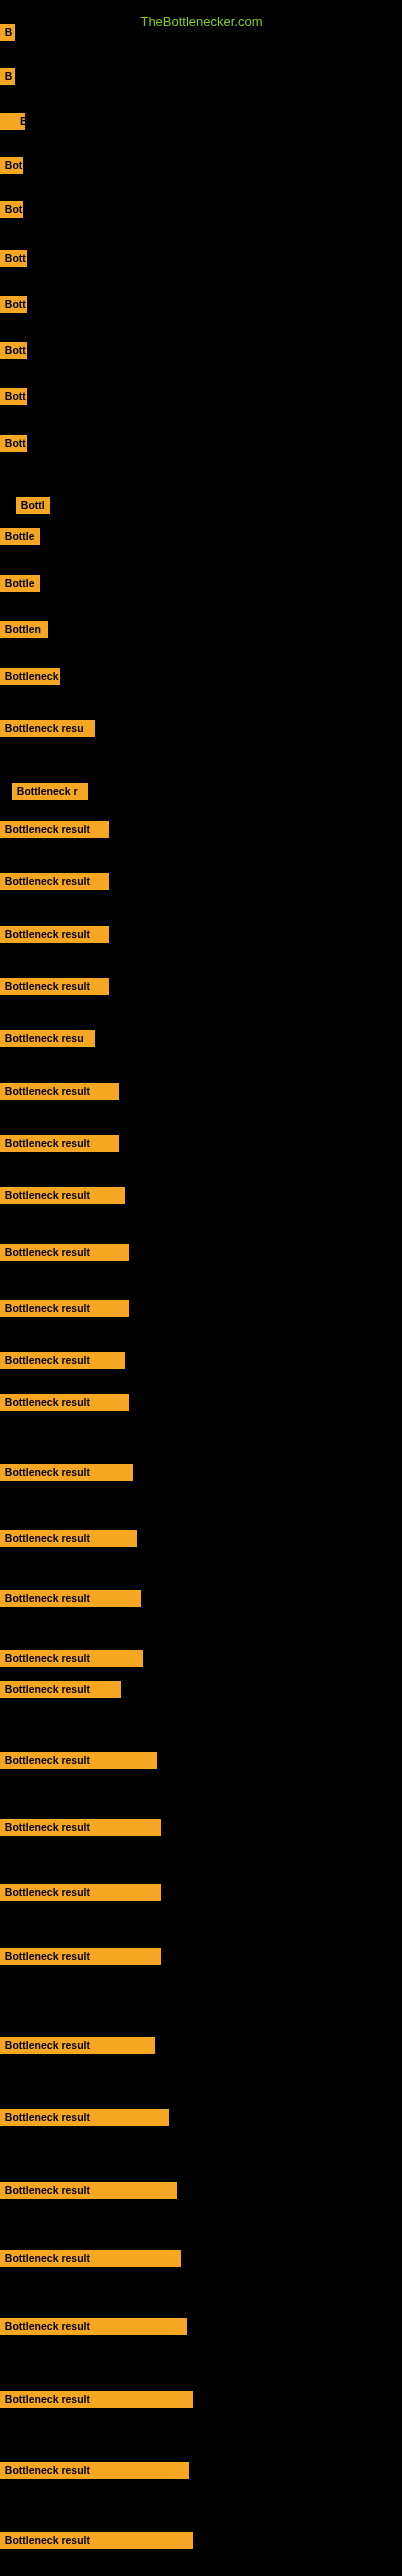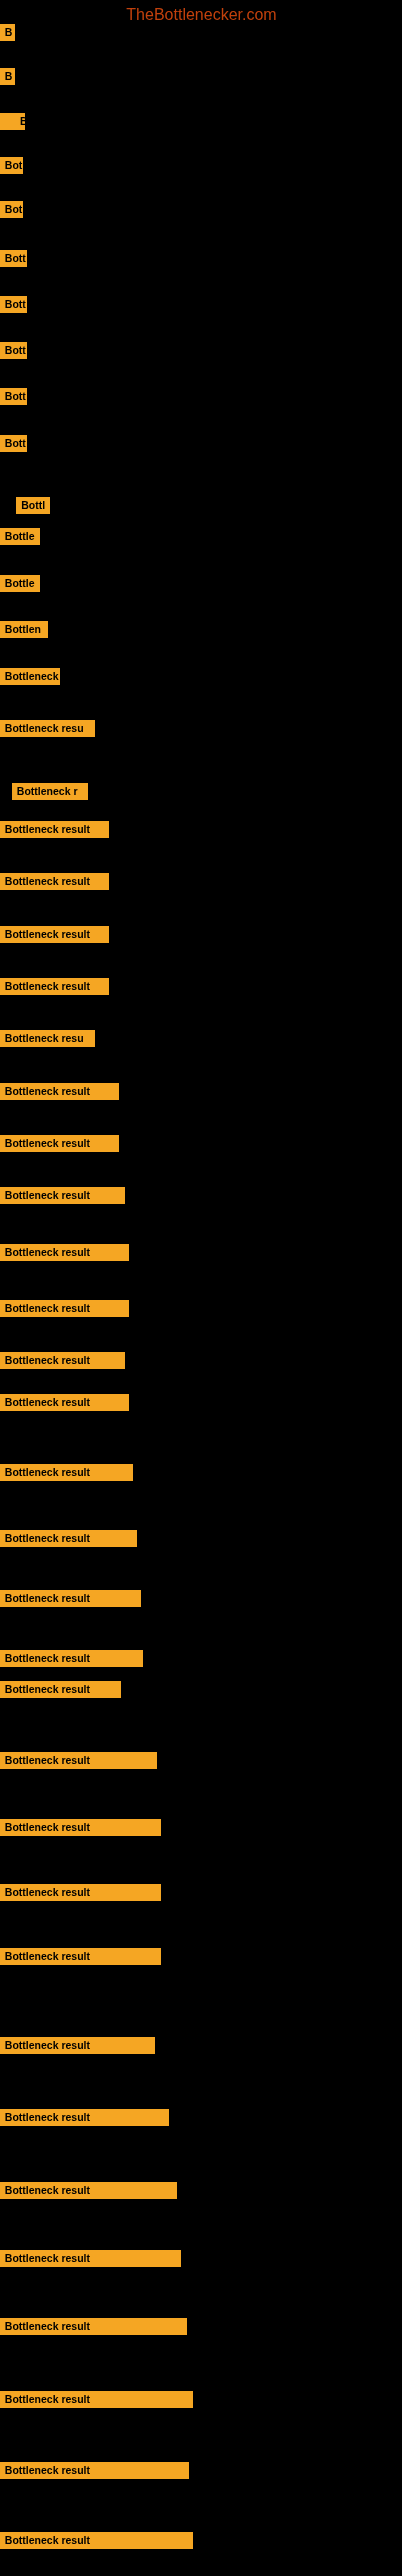--- a/index.html
+++ b/index.html
@@ -8,24 +8,24 @@
       box-sizing: border-box;
     }
     body {
       background-color: #000000;
       width: 403px;
       min-height: 2576px;
       font-family: Arial, sans-serif;
       position: relative;
     }
     .site-title {
-      color: #c2410c;
-      font-size: 16px;
+      color: #84cc16;
+      font-size: 13px;
       text-align: center;
-      padding: 6px 0;
+      padding: 14px 0;
       font-weight: normal;
     }
     .result-label {
       background-color: #f5a623;
       color: #000000;
       font-size: 10.5px;
       font-weight: bold;
       padding: 2.4px 4.8px;
       display: inline-block;
       white-space: nowrap;
@@ -41,21 +41,21 @@
   <div style="position: absolute; top: 24px; left: 0px; padding: 0px;"><span class="result-label" style="width: 14.5px; font-size: 10.5px;">B</span></div>
       <div style="position: absolute; top: 68px; left: 0px; padding: 0px;"><span class="result-label" style="width: 14.5px; font-size: 10.5px;">B</span></div>
       <div style="position: absolute; top: 113px; left: 0px; padding: 0px;"><span class="result-label" style="width: 17.7px; font-size: 10.5px; padding-left: 20px;">Bo</span></div>
       <div style="position: absolute; top: 157px; left: 0px; padding: 0px;"><span class="result-label" style="width: 22.5px; font-size: 10.5px;">Bot</span></div>
       <div style="position: absolute; top: 201px; left: 0px; padding: 0px;"><span class="result-label" style="width: 22.5px; font-size: 10.5px;">Bot</span></div>
       <div style="position: absolute; top: 250px; left: 0px; padding: 0px;"><span class="result-label" style="width: 27px; font-size: 10.5px;">Bott</span></div>
       <div style="position: absolute; top: 296px; left: 0px; padding: 0px;"><span class="result-label" style="width: 27px; font-size: 10.5px;">Bott</span></div>
       <div style="position: absolute; top: 342px; left: 0px; padding: 0px;"><span class="result-label" style="width: 27px; font-size: 10.5px;">Bott</span></div>
       <div style="position: absolute; top: 388px; left: 0px; padding: 0px;"><span class="result-label" style="width: 27px; font-size: 10.5px;">Bott</span></div>
       <div style="position: absolute; top: 435px; left: 0px; padding: 0px;"><span class="result-label" style="width: 27px; font-size: 10.5px;">Bott</span></div>
-      <div style="position: absolute; top: 481px; left: 0px; padding: 16px; text-align: right;"><span class="result-label" style="width: 34px; font-size: 10.5px;">Bottl</span></div>
+      <div style="position: absolute; top: 481px; left: 0px; padding: 16px;"><span class="result-label" style="width: 34px; font-size: 10.5px;">Bottl</span></div>
       <div style="position: absolute; top: 528px; left: 0px; padding: 0px;"><span class="result-label" style="width: 40px; font-size: 10.5px;">Bottle</span></div>
       <div style="position: absolute; top: 575px; left: 0px; padding: 0px;"><span class="result-label" style="width: 40px; font-size: 10.5px;">Bottle</span></div>
       <div style="position: absolute; top: 621px; left: 0px; padding: 0px;"><span class="result-label" style="width: 48px; font-size: 10.5px;">Bottlen</span></div>
       <div style="position: absolute; top: 668px; left: 0px; padding: 0px;"><span class="result-label" style="width: 60px; font-size: 10.5px;">Bottleneck</span></div>
       <div style="position: absolute; top: 720px; left: 0px; padding: 0px;"><span class="result-label" style="width: 95px; font-size: 10.5px;">Bottleneck resu</span></div>
       <div style="position: absolute; top: 771px; left: 0px; padding: 12px;"><span class="result-label" style="width: 76px; font-size: 10.5px;">Bottleneck r</span></div>
       <div style="position: absolute; top: 821px; left: 0px; padding: 0px;"><span class="result-label" style="width: 109px; font-size: 10.5px;">Bottleneck result</span></div>
       <div style="position: absolute; top: 873px; left: 0px; padding: 0px;"><span class="result-label" style="width: 109px; font-size: 10.5px;">Bottleneck result</span></div>
       <div style="position: absolute; top: 926px; left: 0px; padding: 0px;"><span class="result-label" style="width: 109px; font-size: 10.5px;">Bottleneck result</span></div>
       <div style="position: absolute; top: 978px; left: 0px; padding: 0px;"><span class="result-label" style="width: 109px; font-size: 10.5px;">Bottleneck result</span></div>

